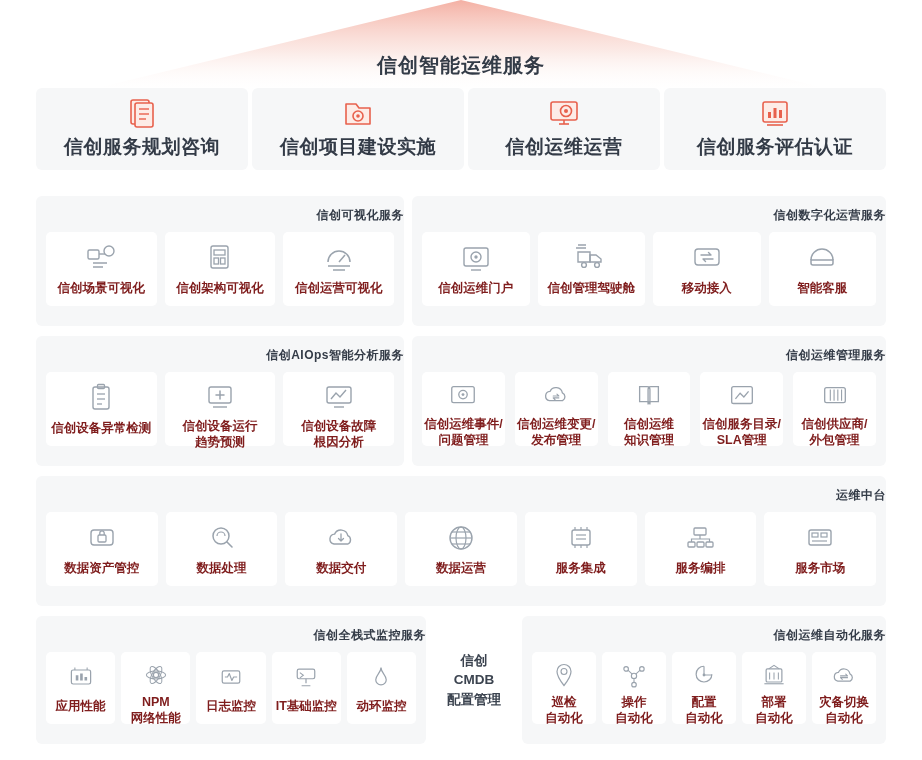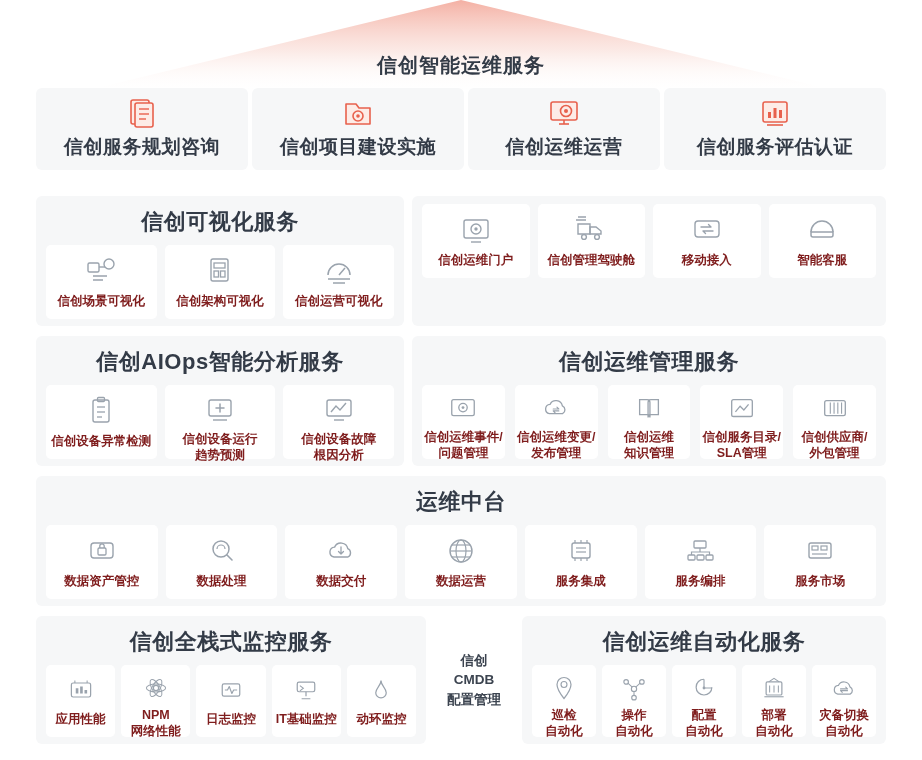--- a/index.html
+++ b/index.html
@@ -46,22 +46,22 @@
   }
 
   
   .panel {
     background: #f6f7f8;
     border-radius: 6px;
     position: absolute;
     box-sizing: border-box;
   }
   .panel-title {
-    text-align: center;
-    font-size: 22px;
+    text-align: right;
+    font-size: 12px;
     font-weight: bold;
     color: #333b47;
     padding-top: 11px;
     letter-spacing: .5px;
   }
   .tile-row {
     display: flex;
     gap: 8px;
     padding: 8px 10px 10px 10px;
     box-sizing: border-box;
@@ -240,20 +240,21 @@
             <line x1="5" y1="24" x2="27" y2="24" stroke="#9aa3ad" stroke-width="1.5"></line>
             <line x1="10" y1="28" x2="22" y2="28" stroke="#9aa3ad" stroke-width="1.5"></line>
           </svg>
         </span>
         <span class="lbl">信创运营可视化</span>
       </div>
     </div>
   </div>
 
   <div class="panel" style="left:412px; top:196px; width:474px; height:130px;">
+    <div class="panel-title">信创数字化运营服务</div>
     <div class="tile-row" style="height:92px;">
       <div class="tile">
         <span class="ic">
           <svg width="32" height="32" viewBox="0 0 32 32">
             <rect x="4" y="6" width="24" height="18" rx="2" fill="none" stroke="#9aa3ad" stroke-width="1.4"></rect>
             <circle cx="16" cy="15" r="5" fill="none" stroke="#9aa3ad" stroke-width="1.4"></circle>
             <circle cx="16" cy="15" r="1.7" fill="#9aa3ad"></circle>
             <line x1="11" y1="28" x2="21" y2="28" stroke="#9aa3ad" stroke-width="1.4"></line>
           </svg>
         </span>

